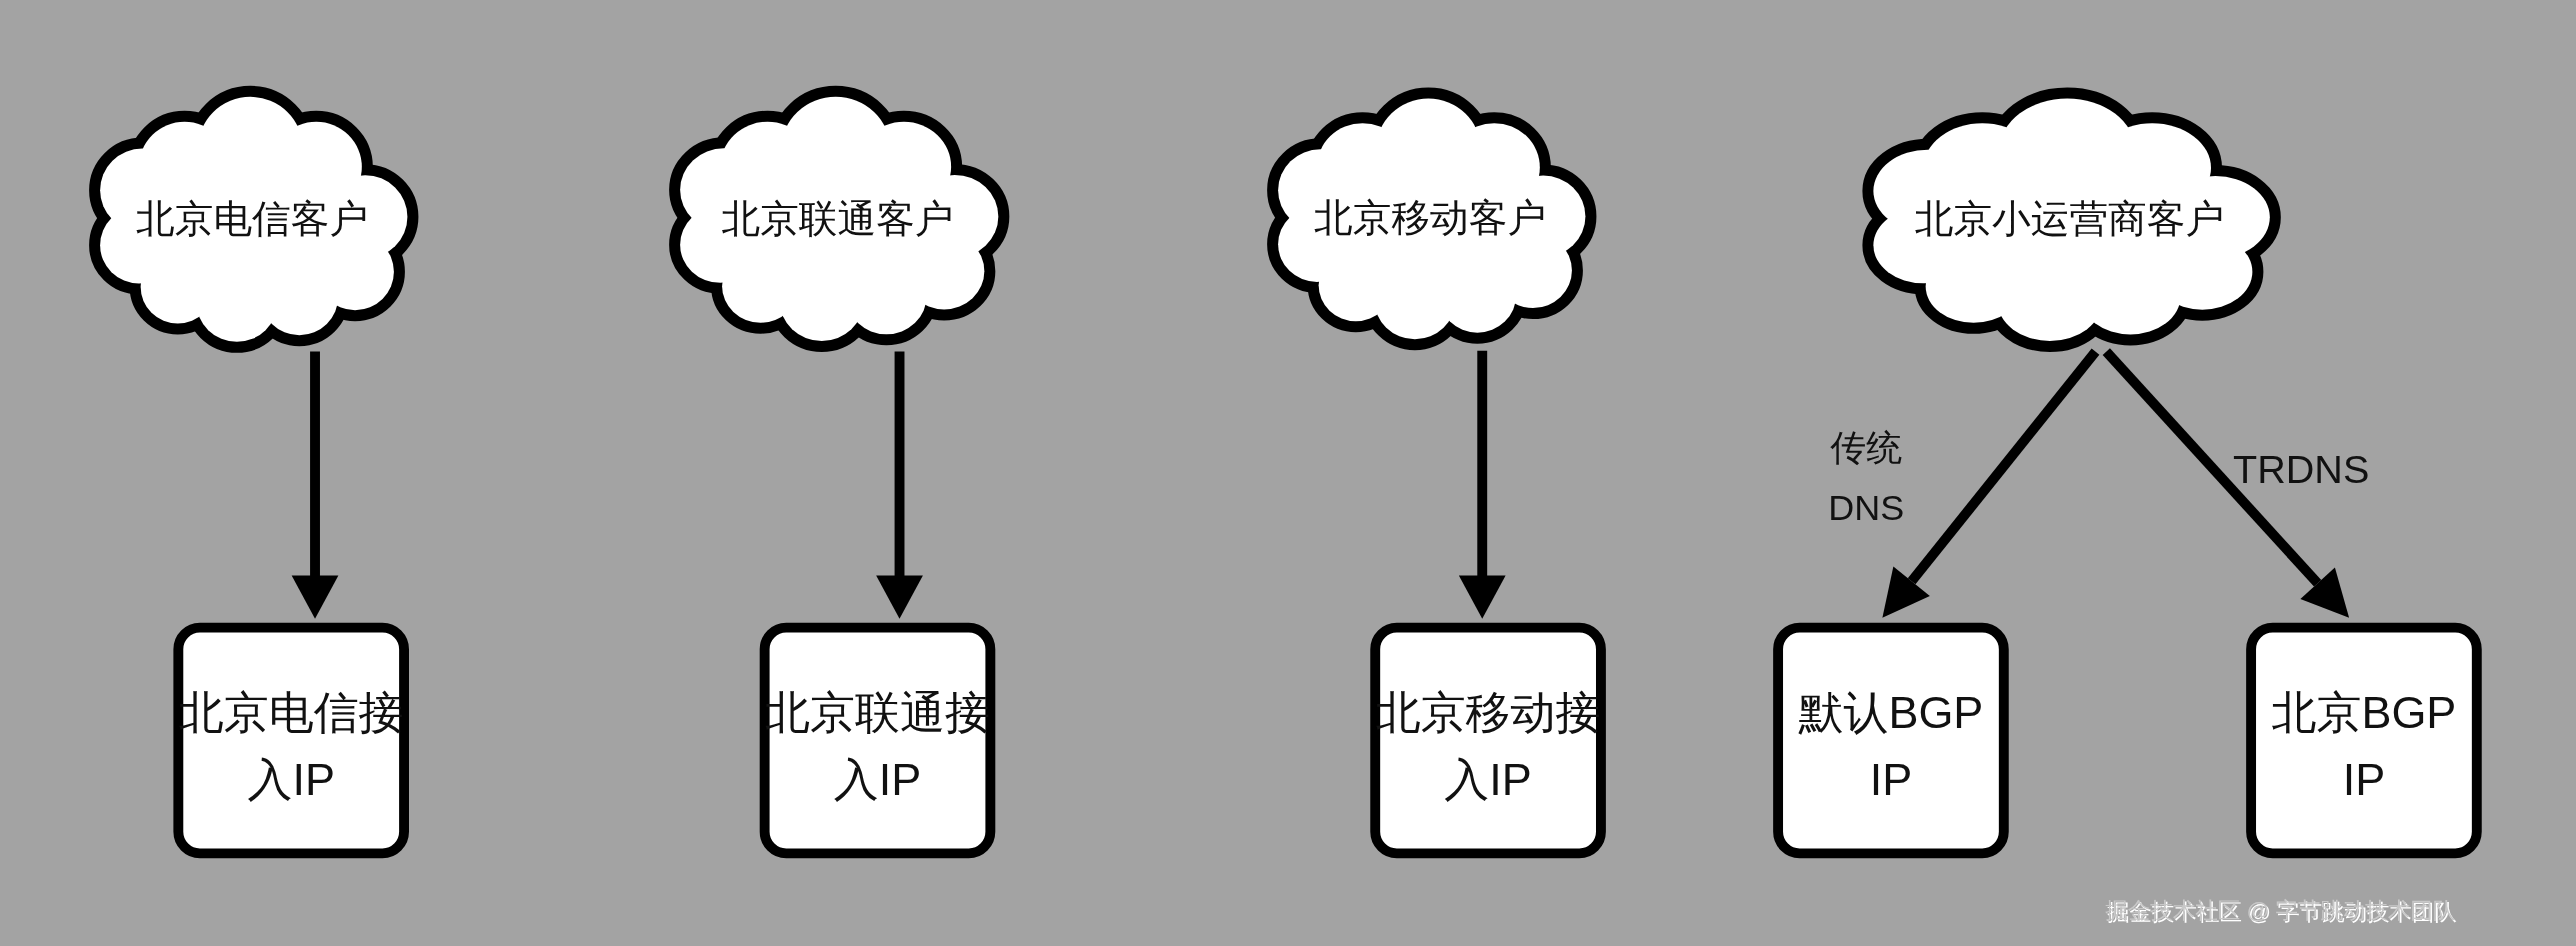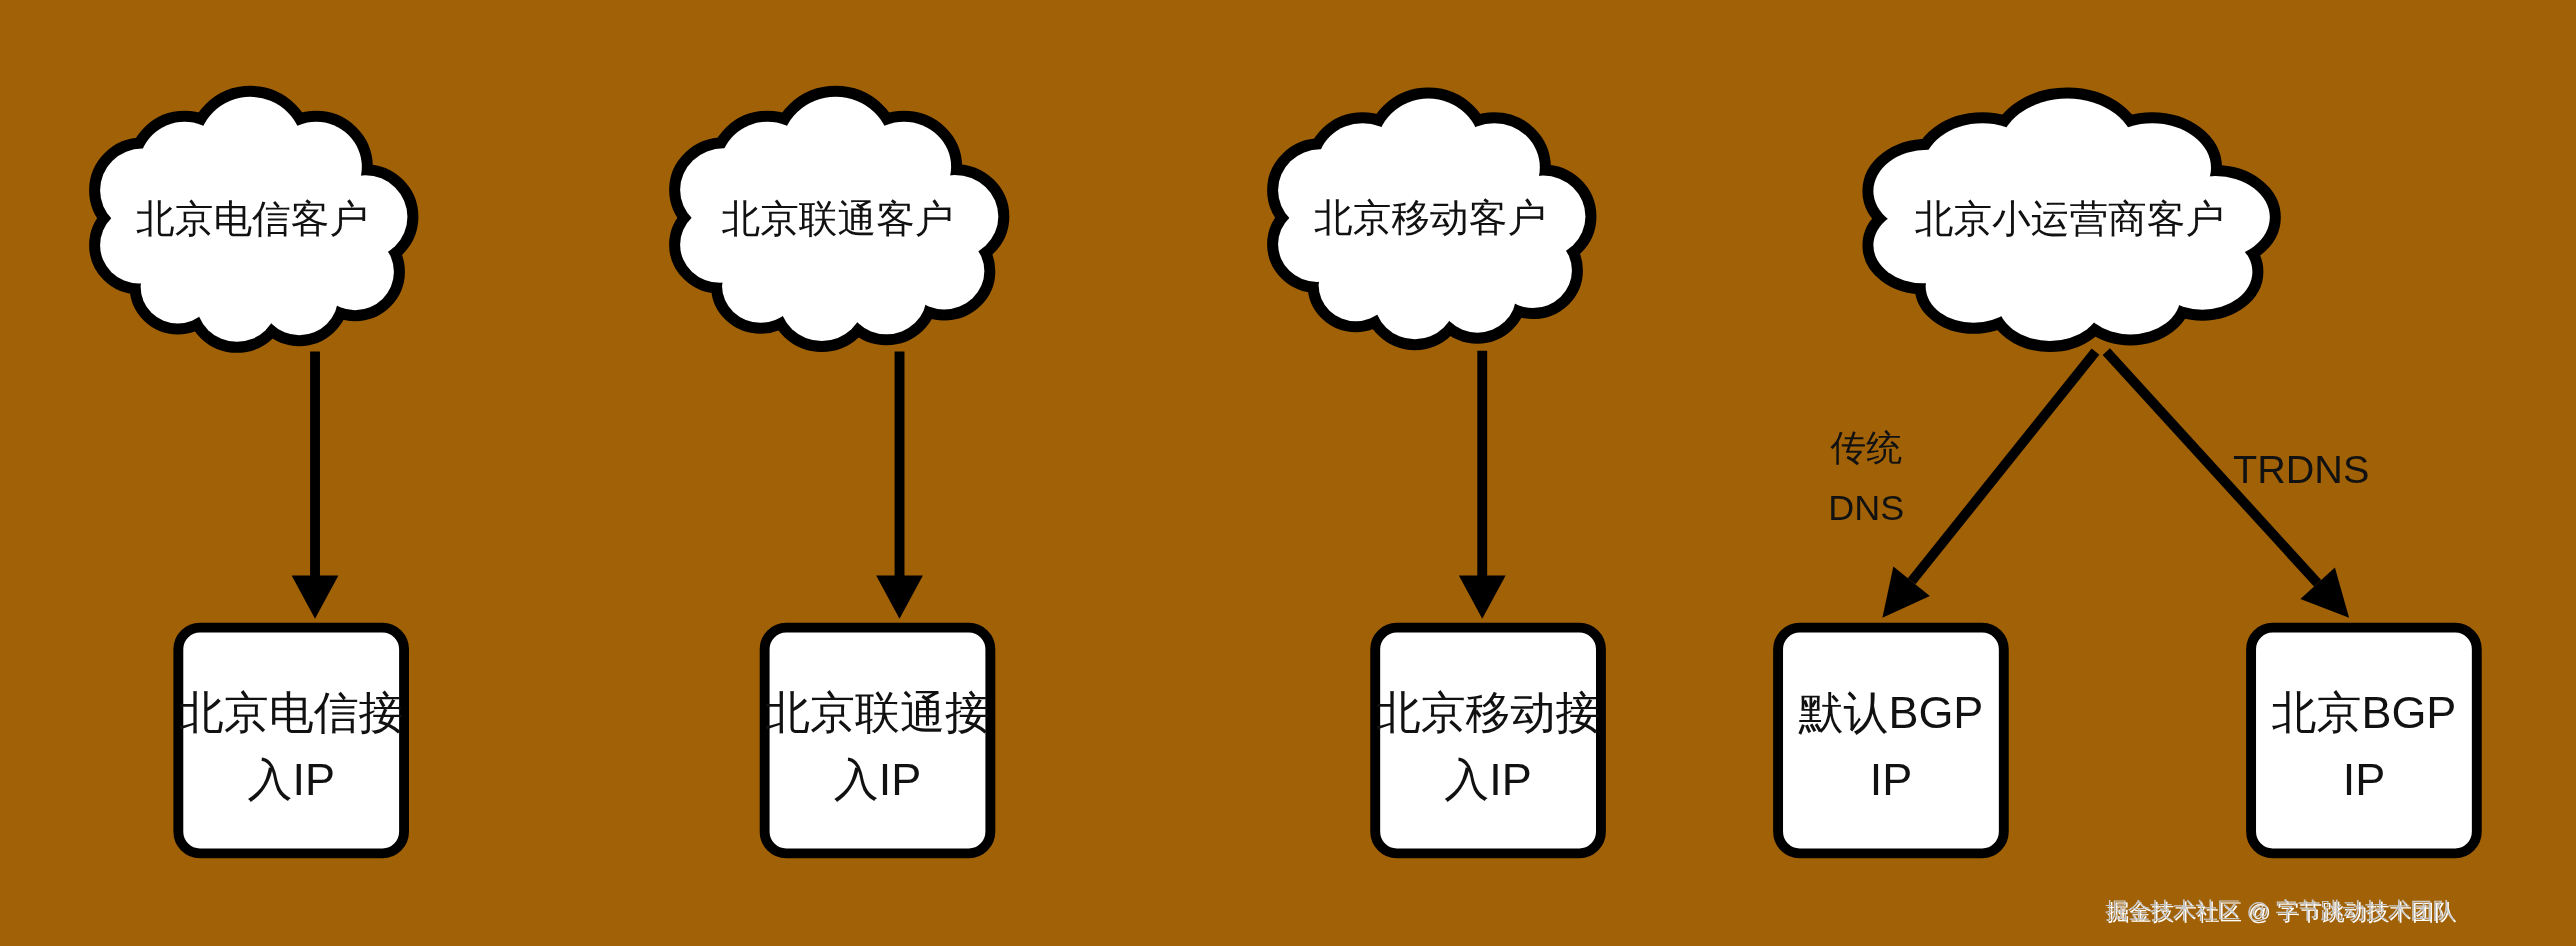--- a/index.html
+++ b/index.html
@@ -1,20 +1,20 @@
 <!DOCTYPE html>
 <html style="font-size:14.4px"><head>
 <meta charset="utf-8">
 <style>
   html, body { margin: 0; padding: 0; background: #ffffff; }
   #stage {
     position: relative;
     width: 2576px;
     height: 946px;
-    background: #a16207;
+    background: #a3a3a3;
     overflow: hidden;
     font-family: "Liberation Sans", "DejaVu Sans", sans-serif;
   }
   svg { display: block; }
   .cloud-label {
     font-size: 43px;
     fill: #111111;
     text-anchor: middle;
   }
   .box-label {

